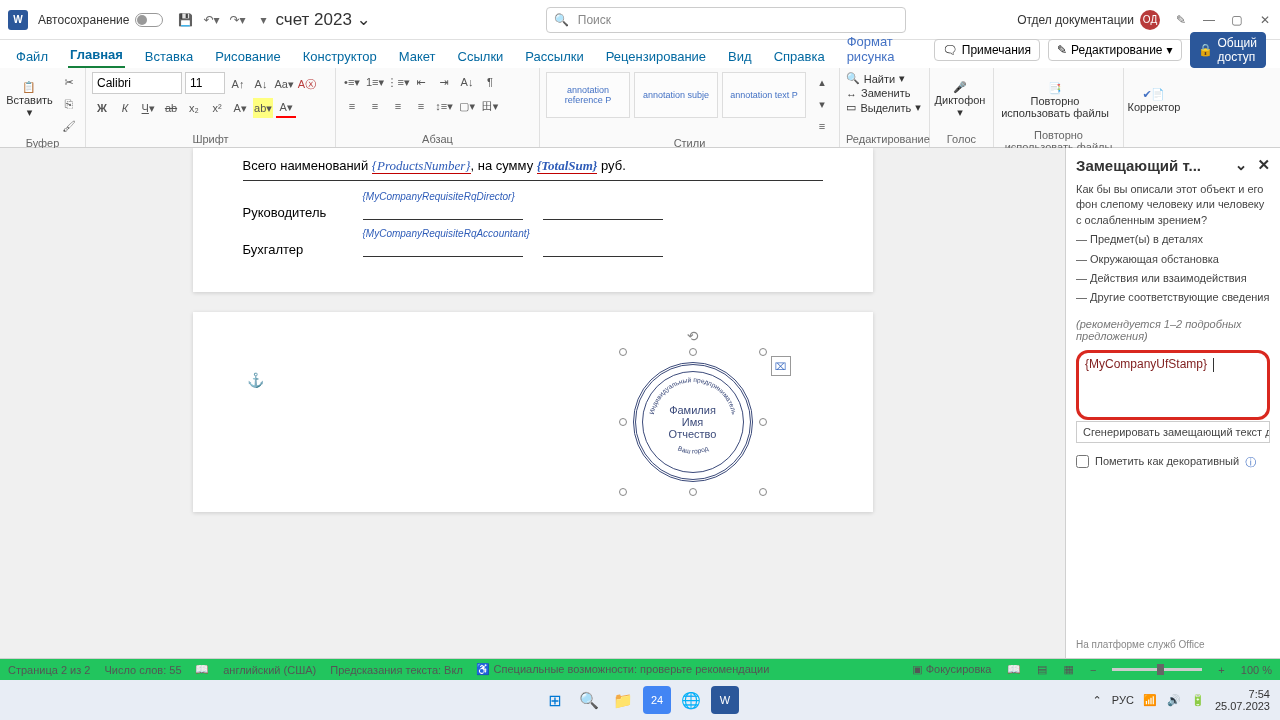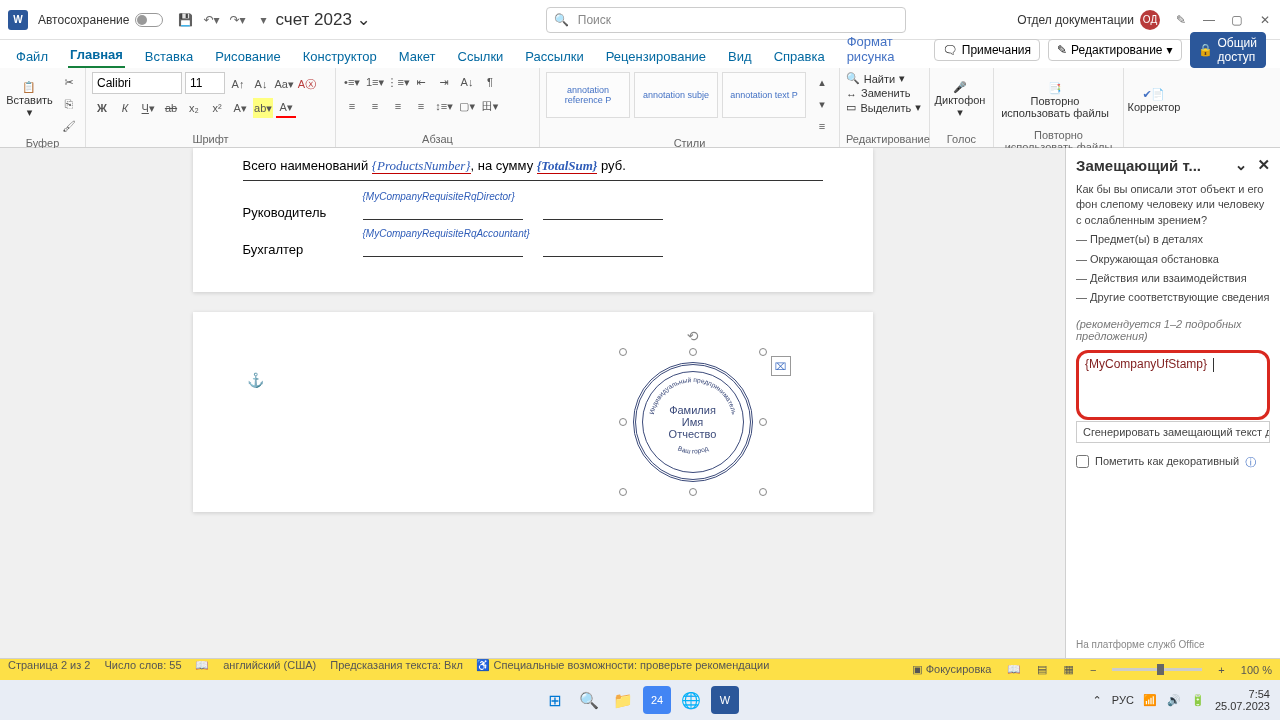--- a/index.html
+++ b/index.html
@@ -75,21 +75,21 @@
 .side-panel .header { display:flex; align-items:center; justify-content:space-between; font-size:15px; font-weight:600; color:#333; margin-bottom:8px; }
 .side-panel .desc { line-height:1.4; margin-bottom:4px; }
 .side-panel .hint { font-style:italic; color:#777; margin:8px 0; }
 .side-panel .alt-box { border:3px solid #d9281f; border-radius:12px; min-height:70px; padding:4px 6px; font-size:12px; color:#7f1d1d; margin-bottom:1px; position:relative; }
 .side-panel .alt-box .cursor { display:inline-block; width:1px; height:14px; background:#333; vertical-align:middle; margin-left:6px; }
 .side-panel .gen-btn { border:1px solid #ccc; padding:4px 6px; font-size:11px; cursor:pointer; background:#fff; white-space:nowrap; overflow:hidden; }
 .side-panel .check-row { display:flex; align-items:flex-start; gap:6px; margin-top:12px; }
 .side-panel .footer { margin-top:auto; font-size:10px; color:#888; }
 
 
-.statusbar { height:22px; background:#fde047; border-top:1px solid #d0d0d0; display:flex; padding:0 8px; font-size:11px; color:#555; gap:14px; }
+.statusbar { height:22px; background:#22c55e; border-top:1px solid #d0d0d0; display:flex; align-items:center; padding:0 8px; font-size:11px; color:#555; gap:14px; }
 .statusbar .right { margin-left:auto; display:flex; align-items:center; gap:16px; }
 .zoom-slider { width:90px; height:3px; background:#ccc; position:relative; }
 .zoom-slider::after { content:''; position:absolute; width:7px; height:11px; background:#666; top:-4px; left:50%; }
 
 
 .taskbar { height:40px; background:#e8edf5; display:flex; align-items:center; justify-content:center; gap:6px; position:relative; }
 .taskbar .tb-icon { width:28px; height:28px; display:flex; align-items:center; justify-content:center; font-size:16px; cursor:pointer; border-radius:4px; }
 .taskbar .tray { position:absolute; right:10px; display:flex; align-items:center; gap:10px; font-size:11px; color:#333; }
 .taskbar .clock { text-align:right; line-height:1.1; }
 </style>

